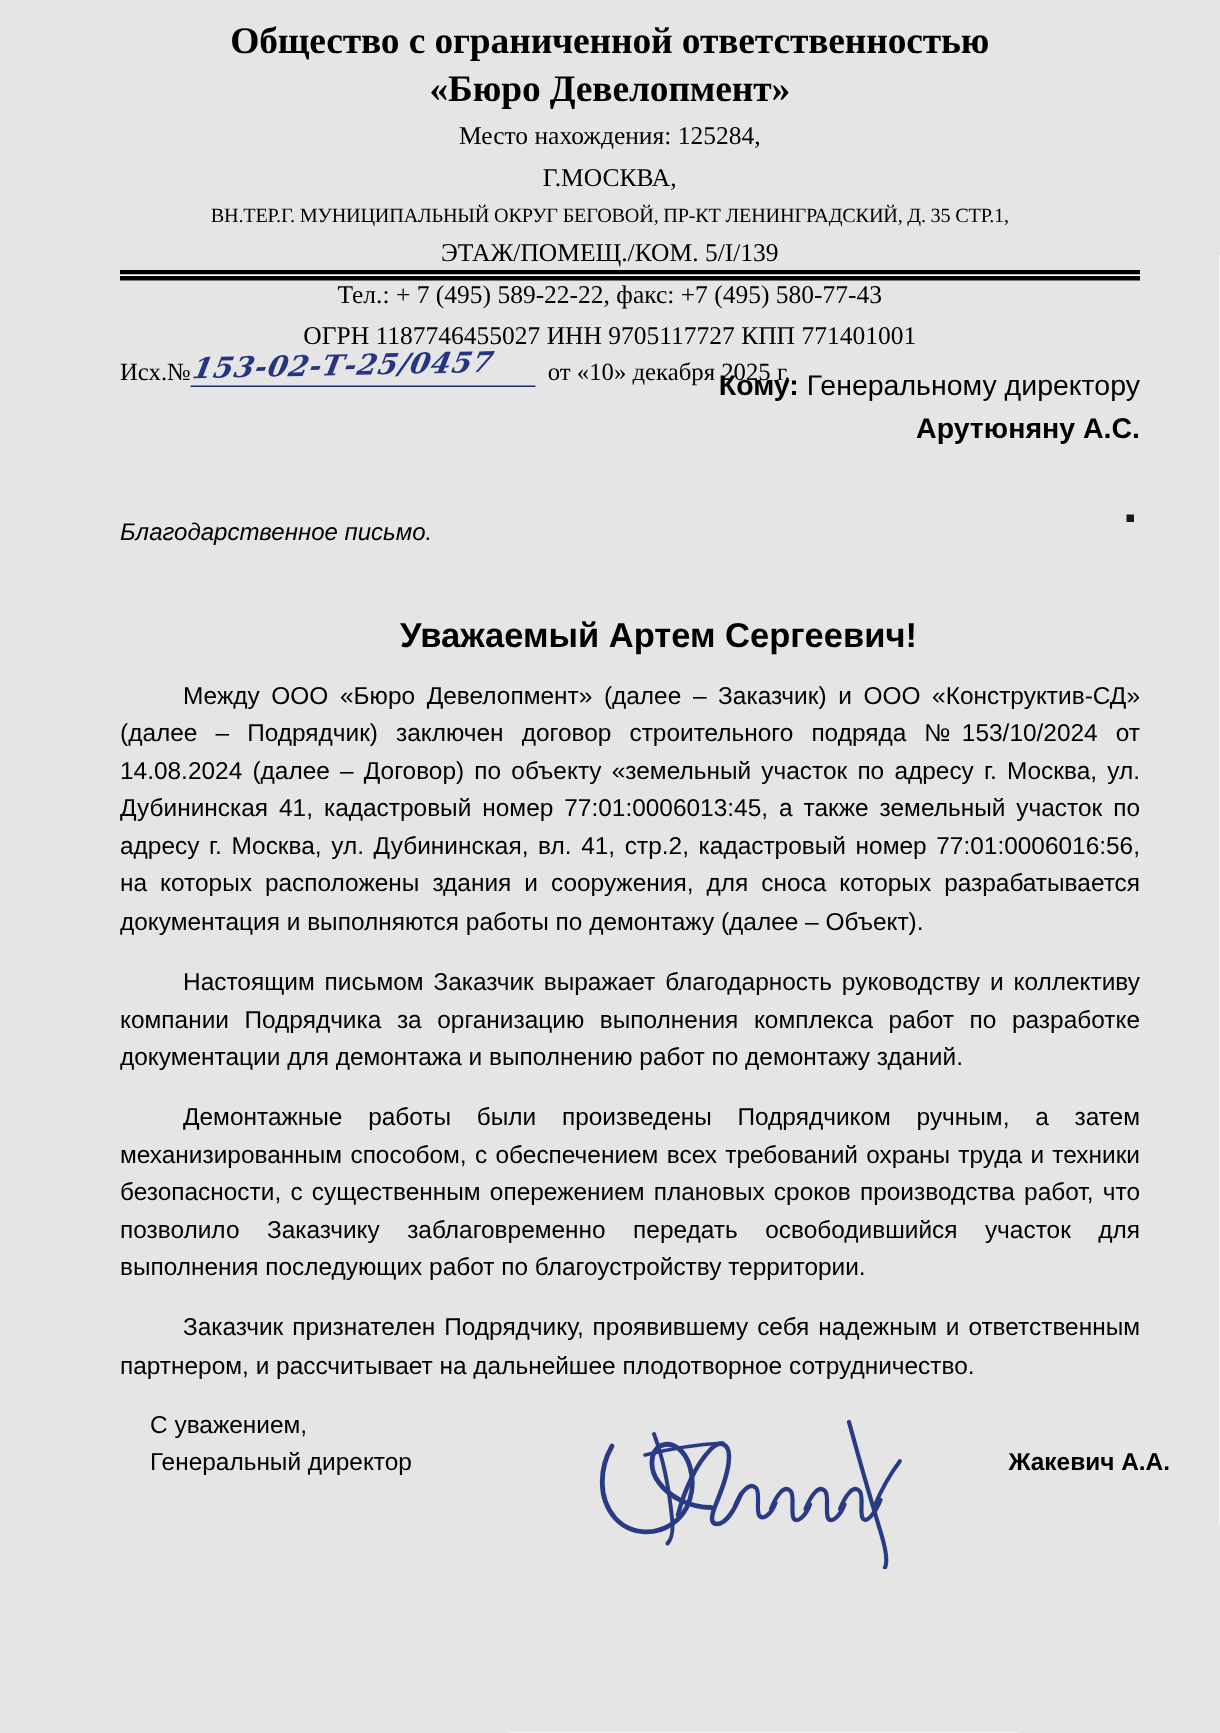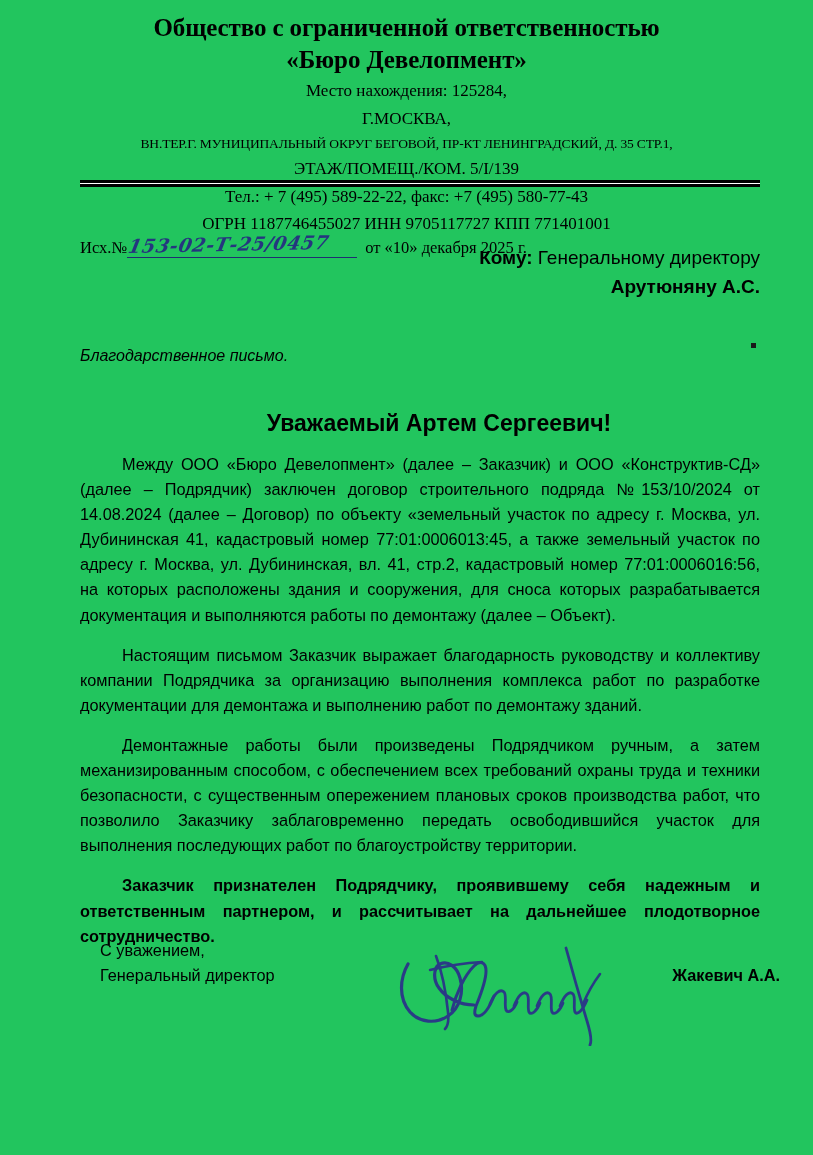--- a/index.html
+++ b/index.html
@@ -4,21 +4,21 @@
 <style>
   html, body {
     margin: 0;
     padding: 0;
     background: #ffffff;
   }
   .page {
     position: relative;
     width: 813px;
     height: 1155px;
-    background: #22c55e;
+    background: #e5e5e5;
     overflow: hidden;
     font-family: "Liberation Sans", sans-serif;
     color: #000000;
   }
 
   
   .letterhead {
     position: absolute;
     left: 80px;
     top: 12px;
@@ -161,21 +161,21 @@
     width: 680px;
     font-size: 16.3px;
     line-height: 1.54;
     text-align: justify;
     text-justify: inter-word;
   }
   .body-block p {
     margin: 0 0 15px 0;
     text-indent: 42px;
   }
-  .body-block p:last-child { margin-bottom: 0; font-weight: bold; }
+  .body-block p:last-child { margin-bottom: 0; }
 
   
   .sig-block {
     position: absolute;
     left: 80px;
     top: 938px;
     width: 680px;
     height: 110px;
     font-size: 16.3px;
     line-height: 1.52;

